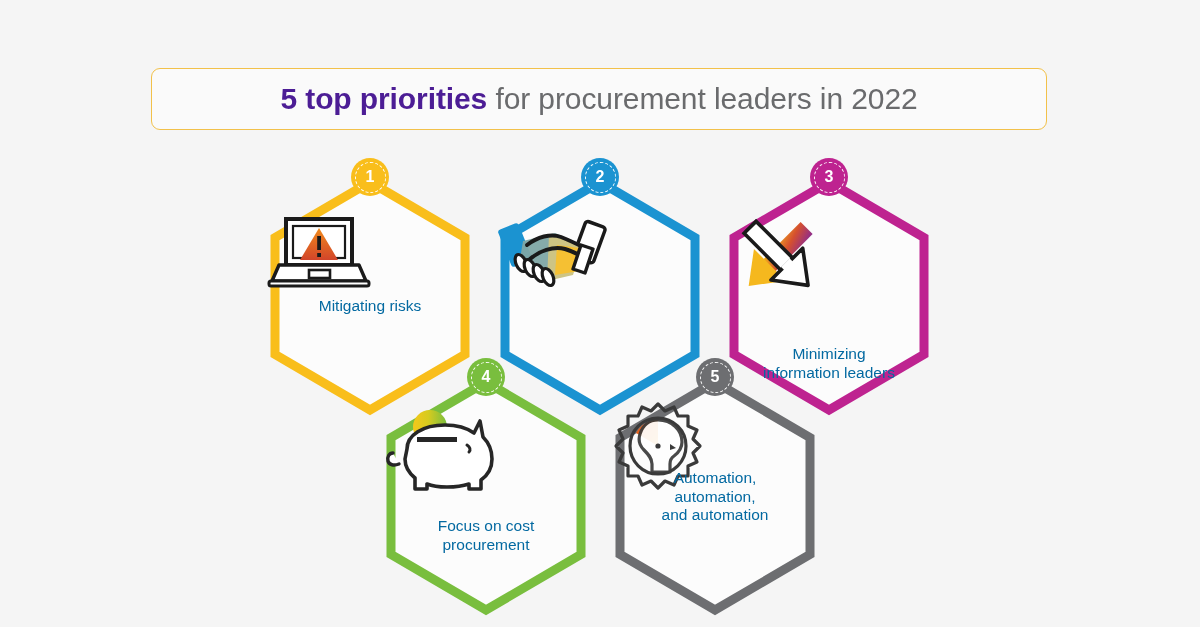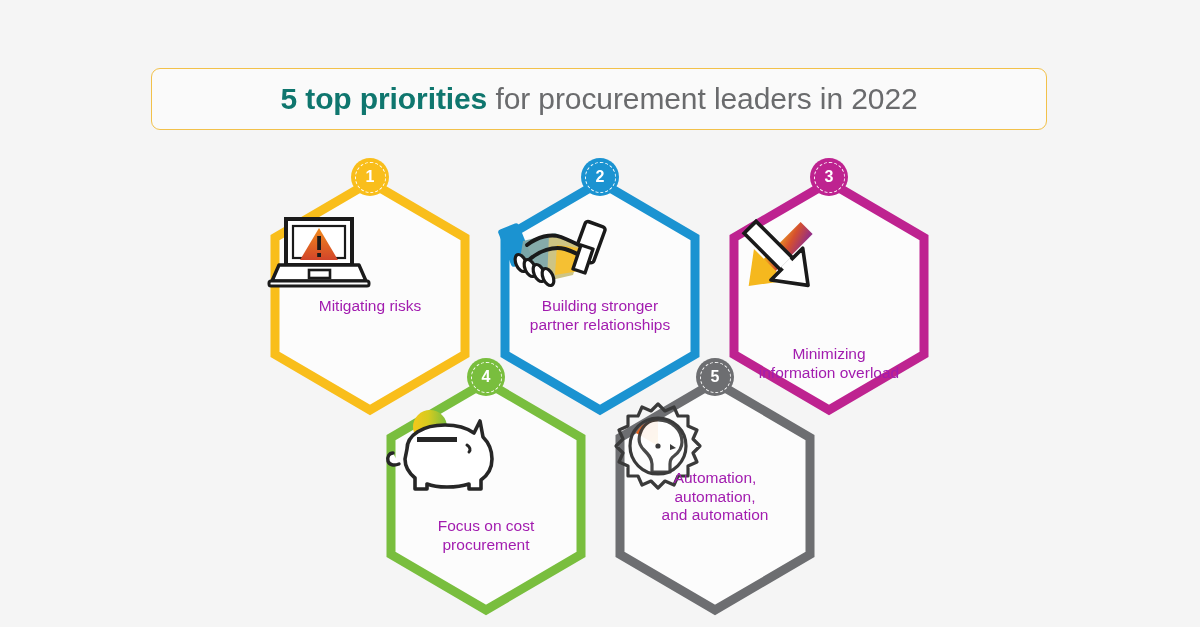--- a/index.html
+++ b/index.html
@@ -38,21 +38,21 @@
     justify-content: center;
     white-space: nowrap;
   }
   .title-text {
     font-size: 30px;
     color: #6a6b6d;
     letter-spacing: -0.1px;
   }
   .title-strong {
     font-weight: bold;
-    color: #0f766e;
+    color: #4c1d95;
   }
 
   
   .hex {
     position: absolute;
     width: 206px;
     height: 238px;
   }
   .hex svg {
     position: absolute;
@@ -61,21 +61,21 @@
     overflow: visible;
   }
 
   .hex-label {
     position: absolute;
     left: 0;
     width: 206px;
     text-align: center;
     font-size: 15.5px;
     line-height: 18.5px;
-    color: #a21caf;
+    color: #0369a1;
   }
   .hex-icon {
     position: absolute;
     left: 0;
     width: 206px;
     display: flex;
     justify-content: center;
   }
 
   
@@ -190,24 +190,20 @@
         <path d="M52 20 L86 30 L76 60 L50 66 Z" fill="#cdc484"></path>
         <path d="M60 30 L90 34 L82 56 L58 60 Z" fill="#f7c02e" opacity="0.95"></path>
         <path d="M30 30 C40 22 54 18 64 22 C74 26 84 31 90 34" fill="none" stroke="#1a1a1a" stroke-width="4" stroke-linecap="round"></path>
         <path d="M33 44 C42 36 56 31 68 34 C78 37 86 42 91 45" fill="none" stroke="#1a1a1a" stroke-width="4" stroke-linecap="round"></path>
         <ellipse cx="24" cy="48" rx="5" ry="9" transform="rotate(-24 24 48)" fill="#ffffff" stroke="#1a1a1a" stroke-width="3.2"></ellipse>
         <ellipse cx="33" cy="53" rx="5" ry="9" transform="rotate(-24 33 53)" fill="#ffffff" stroke="#1a1a1a" stroke-width="3.2"></ellipse>
         <ellipse cx="42" cy="58" rx="5" ry="9" transform="rotate(-24 42 58)" fill="#ffffff" stroke="#1a1a1a" stroke-width="3.2"></ellipse>
         <ellipse cx="51" cy="62" rx="5" ry="9" transform="rotate(-24 51 62)" fill="#ffffff" stroke="#1a1a1a" stroke-width="3.2"></ellipse>
         <path d="M84 30 L96 34 L88 58 L76 54 Z" fill="#ffffff" stroke="#1a1a1a" stroke-width="3.4" stroke-linejoin="round"></path>
       </svg>
-    </div>
-    <div class="hex-label">
-      <div>Building stronger</div>
-      <div>partner relationships</div>
     </div>
     <div class="badge" style="background:#1b93d1;">
       <span class="ring"></span>
       <span class="num">2</span>
     </div>
   </div>
 
   <div class="hex" id="hex-3">
     <svg width="206" height="238" viewBox="0 0 206 238">
       <polygon points="103,5 198,60.5 198,177.5 103,233 8,177.5 8,60.5" fill="#fcfcfc" stroke="#be2390" stroke-width="9" stroke-linejoin="miter"></polygon>
@@ -227,21 +223,21 @@
         </g>
         <g transform="rotate(-45 52 46)">
           <rect x="44" y="6" width="17" height="56" fill="#ffffff" stroke="#1a1a1a" stroke-width="3.6"></rect>
           <polygon points="52.5,88 30,58 75,58" fill="#ffffff" stroke="#1a1a1a" stroke-width="3.6" stroke-linejoin="round"></polygon>
           <rect x="46.5" y="56" width="12" height="6" fill="#ffffff"></rect>
         </g>
       </svg>
     </div>
     <div class="hex-label">
       <div>Minimizing</div>
-      <div>information overload</div>
+      <div>information leaders</div>
     </div>
     <div class="badge" style="background:#be2390;">
       <span class="ring"></span>
       <span class="num">3</span>
     </div>
   </div>
 
   <div class="hex" id="hex-4">
     <svg width="206" height="238" viewBox="0 0 206 238">
       <polygon points="103,5 198,60.5 198,177.5 103,233 8,177.5 8,60.5" fill="#fcfcfc" stroke="#79be3e" stroke-width="9" stroke-linejoin="miter"></polygon>

